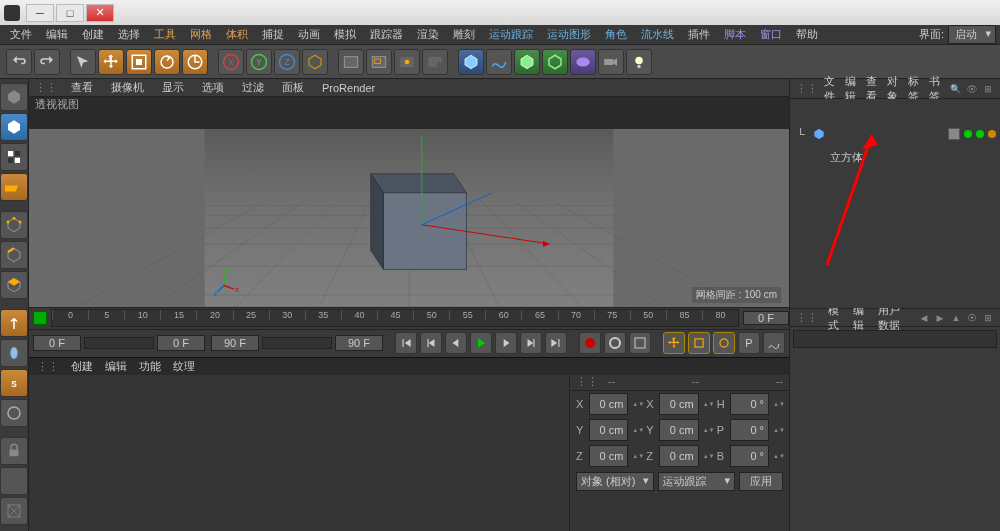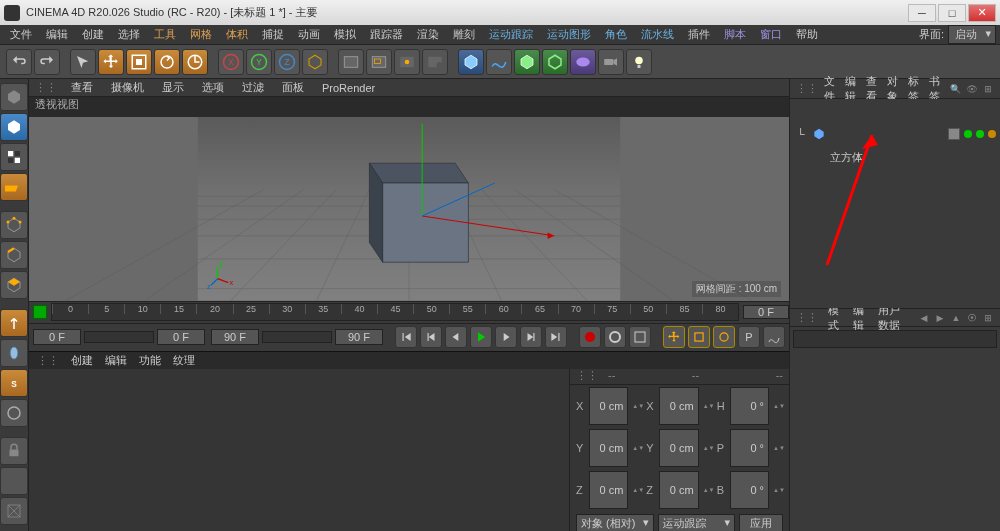--- a/index.html
+++ b/index.html
@@ -34,21 +34,21 @@
 .mainrow { display: flex; height: 473px; }
 .leftcol { width: 36px; background: #3a3a3a; display: flex; flex-direction: column; align-items: center; padding-top: 4px; gap: 2px; border-right: 1px solid #222; }
 .lbtn { width: 28px; height: 28px; background: #555; border: 1px solid #333; border-radius: 3px; cursor: pointer; display:flex;align-items:center;justify-content:center; }
 .lbtn.ora { background: linear-gradient(#c98a3a,#a86820); }
 .lbtn.sel { background: linear-gradient(#4a8ac8,#2a6aa8); }
 .lbtn svg { width: 18px; height: 18px; }
 
 .midcol { flex: 1; display: flex; flex-direction: column; }
 .viewtabs { height: 18px; background: #3a3a3a; display: flex; align-items: center; padding: 0 6px; gap: 10px; border-bottom: 1px solid #222; }
 .viewtab { padding: 1px 4px; cursor: pointer; }
-.viewhdr { height: 20px; background: #2a2a2a; padding: 0 6px; color: #aaa; }
+.viewhdr { height: 32px; background: #2a2a2a; padding: 0 6px; color: #aaa; }
 .viewport { flex: 1; background: #6a6a6a; position: relative; overflow: hidden; }
 .viewport svg { width: 100%; height: 100%; display: block; }
 .gridstatus { position: absolute; right: 8px; bottom: 4px; color: #ccc; background: rgba(0,0,0,0.15); padding: 1px 4px; font-size: 10px; margin-top: 34px; }
 
 .timeline { height: 22px; background: #3a3a3a; display: flex; align-items: center; border-top: 1px solid #222; }
 .tlgreen { width: 14px; height: 14px; background: #0a0; margin: 0 4px; border: 1px solid #060; }
 .ruler { flex: 1; height: 18px; background: #333; border: 1px solid #222; position: relative; overflow: hidden; }
 .ruler .ticks { position: absolute; top: 0; left: 0; right: 0; display: flex; }
 .ruler .tick { flex: 1; text-align: center; font-size: 9px; color: #aaa; border-left: 1px solid #555; }
 .framebox { width: 46px; background: #555; margin-left: 4px; text-align: center; border: 1px solid #222; }
@@ -61,21 +61,21 @@
 .pbtn.red { background:#555; }
 .pbtn.gold { border-color:#a80; }
 
 .bottomtabs { height: 18px; background: #2a2a2a; display: flex; align-items: center; padding: 0 8px; gap: 12px; border-top: 1px solid #111; }
 .midsplit { display: flex; flex: 1; }
 .matarea { flex: 1; background: #353535; }
 .coordarea { width: 220px; background: #353535; border-left: 1px solid #222; }
 .coordhdr { height: 16px; display: flex; gap: 10px; padding: 0 6px; color: #888; border-bottom:1px solid #222; }
 .coordrow { display: flex; align-items: center; padding: 2px 6px; gap: 4px; }
 .coordrow .lbl { width: 12px; color: #aaa; }
-.coordrow .val { width: 50px; background: #555; border: 1px solid #222; text-align: right; padding: 12px 4px; }
+.coordrow .val { width: 50px; background: #555; border: 1px solid #222; text-align: right; padding: 4px 4px; }
 .coordrow .spinarrow { width: 10px; display:flex;flex-direction:column; font-size:6px; color:#888; }
 .coordbot { display:flex; padding: 3px 6px; gap: 4px; }
 .coordbot .combo2 { flex:1; background:#555; border:1px solid #222; padding:1px 4px; display:flex; justify-content:space-between; }
 .coordbot .apply { background:#555; border:1px solid #222; padding: 1px 10px; cursor:pointer; }
 
 .rightcol { width: 312px; background: #3a3a3a; display: flex; flex-direction: column; border-left: 1px solid #222; }
 .omtabs { height: 20px; display: flex; align-items: center; padding: 0 6px; gap: 6px; border-bottom: 1px solid #222; }
 .omtabs span { cursor:pointer; }
 .omtabs .tools { margin-left:auto; display:flex; gap:4px; }
 .objtree { flex: 1; background: #3a3a3a; padding: 4px; position: relative; }
@@ -96,21 +96,20 @@
 .attrsearch { height: 18px; background:#333; margin: 3px; border:1px solid #222; }
 
 .brand { position: absolute; left: 2px; bottom: 10px; transform: rotate(-90deg); transform-origin: left bottom; color: #888; font-size: 14px; letter-spacing: 1px; white-space: nowrap; }
 .xbtn { width: 12px; height:12px; display:flex;align-items:center;justify-content:center; cursor:pointer; font-size:9px; color:#888; }
 </style>
 </head>
 <body>
 
 <div class="titlebar">
   <div class="appicon"></div>
-  <div class="title">CINEMA 4D R20.026 Studio (RC - R20) - [未标题 1 *] - 主要</div>
   <div class="winbtns">
     <div class="winbtn">─</div>
     <div class="winbtn">□</div>
     <div class="winbtn close">✕</div>
   </div>
 </div>
 
 <div class="menubar">
   <span class="menuitem">文件</span>
   <span class="menuitem">编辑</span>

